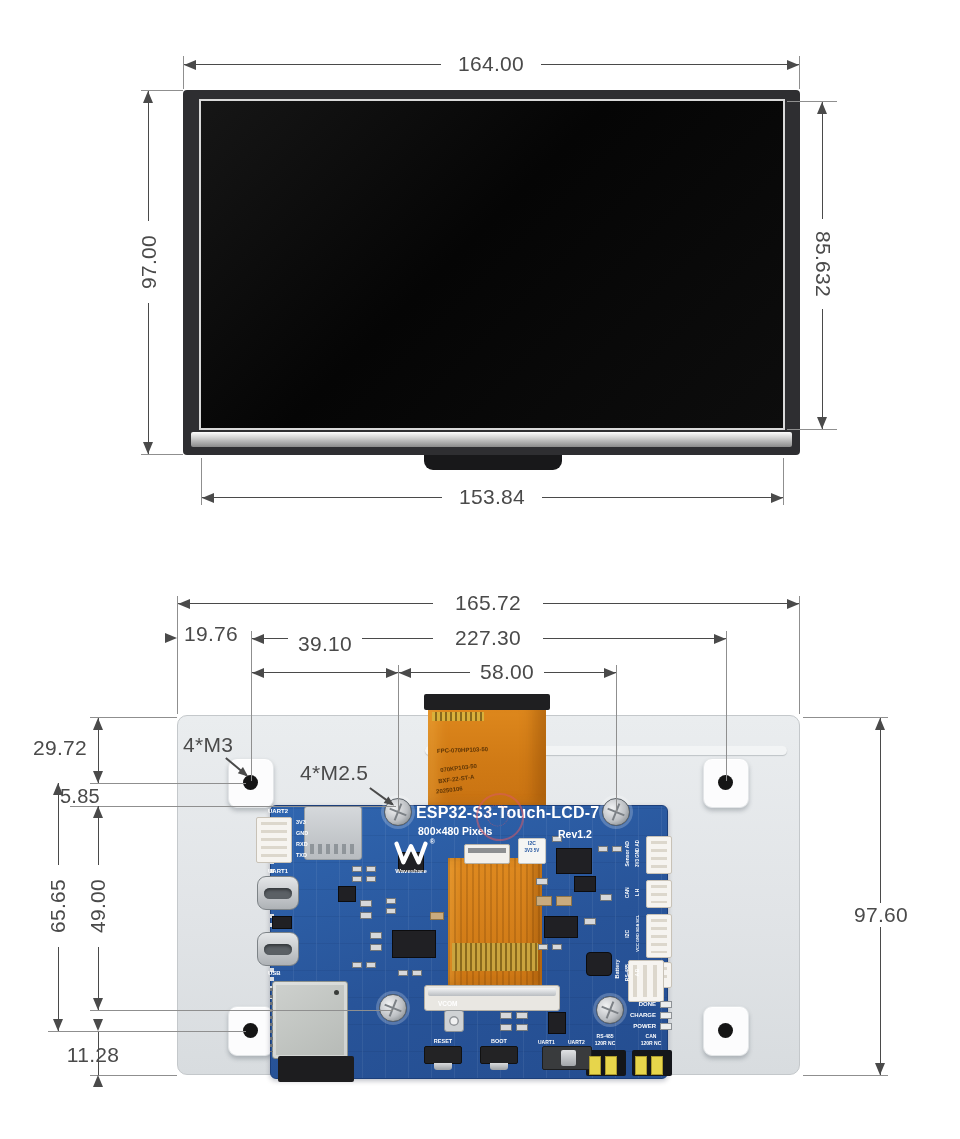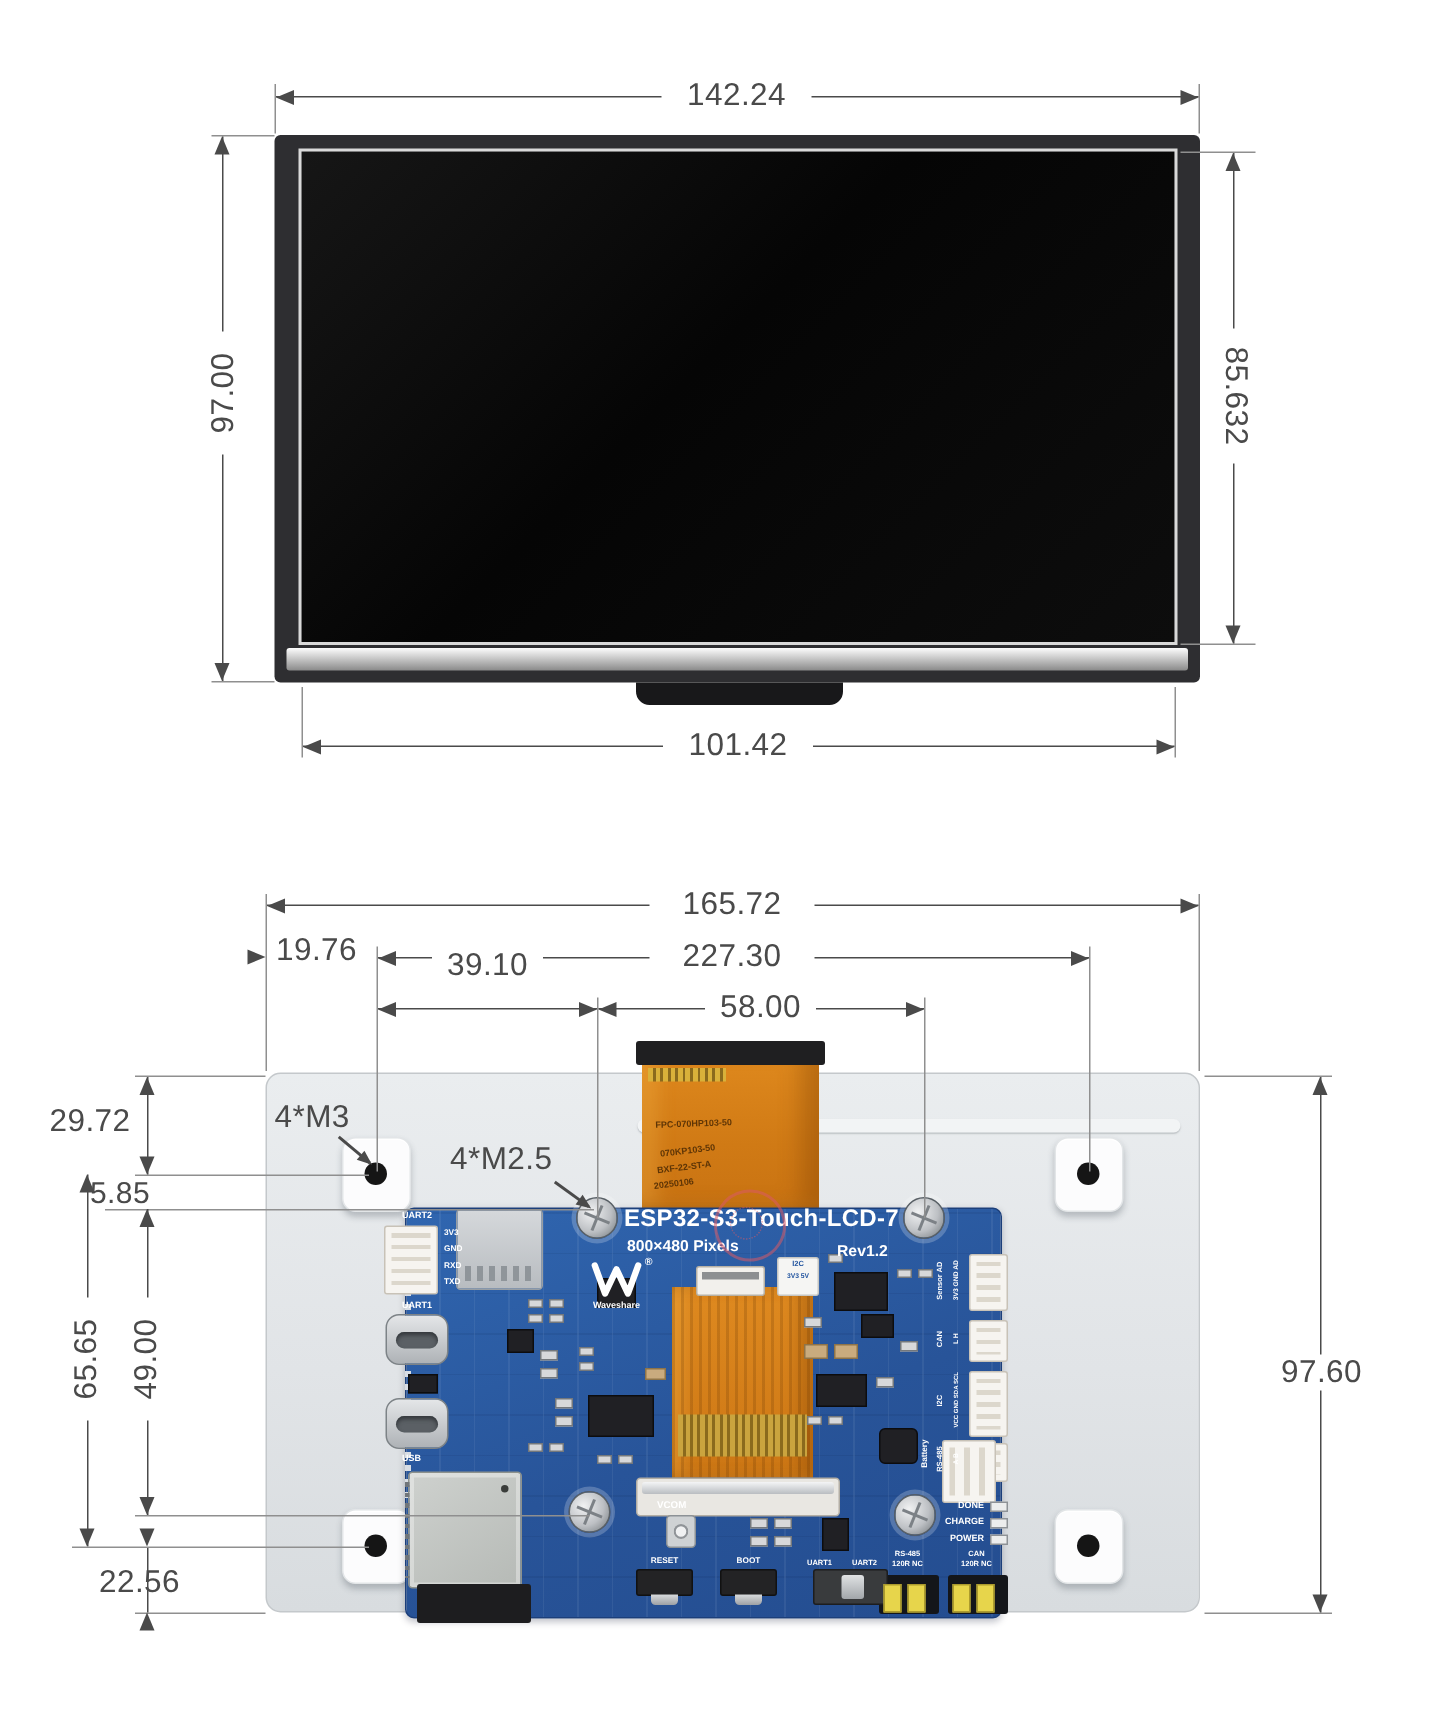--- a/index.html
+++ b/index.html
@@ -132,42 +132,42 @@
     <div class="frame"></div>
     <div class="screen"></div>
     <div class="silver"></div>
     <div class="chin-tab"></div>
 
     <div class="ext" style="left:183px;top:56px;width:1px;height:33px"></div>
     <div class="ext" style="left:799px;top:56px;width:1px;height:33px"></div>
     <div class="ln" style="left:184px;top:64px;width:615px;height:1px"></div>
     <div class="ah ah-l" style="left:184px;top:60px"></div>
     <div class="ah ah-r" style="left:787px;top:60px"></div>
-    <div class="dl" style="left:441px;top:52px;width:100px">142.24</div>
+    <div class="dl" style="left:441px;top:52px;width:100px">164.00</div>
 
     <div class="ext" style="left:141px;top:90px;width:42px;height:1px"></div>
     <div class="ext" style="left:141px;top:454px;width:42px;height:1px"></div>
     <div class="ln" style="left:148px;top:91px;width:1px;height:363px"></div>
     <div class="ah ah-u" style="left:143px;top:91px"></div>
     <div class="ah ah-d" style="left:143px;top:442px"></div>
     <div class="dl dlr" style="left:108px;top:250px;width:82px">97.00</div>
 
     <div class="ext" style="left:787px;top:101px;width:50px;height:1px"></div>
     <div class="ext" style="left:787px;top:429px;width:50px;height:1px"></div>
     <div class="ln" style="left:822px;top:102px;width:1px;height:327px"></div>
     <div class="ah ah-u" style="left:817px;top:102px"></div>
     <div class="ah ah-d" style="left:817px;top:417px"></div>
     <div class="dl dlr90" style="left:778px;top:252px;width:90px">85.632</div>
 
     <div class="ext" style="left:201px;top:458px;width:1px;height:47px"></div>
     <div class="ext" style="left:783px;top:458px;width:1px;height:47px"></div>
     <div class="ln" style="left:202px;top:497px;width:581px;height:1px"></div>
     <div class="ah ah-l" style="left:202px;top:493px"></div>
     <div class="ah ah-r" style="left:771px;top:493px"></div>
-    <div class="dl" style="left:442px;top:485px;width:100px">101.42</div>
+    <div class="dl" style="left:442px;top:485px;width:100px">153.84</div>
   </div>
 
   <div>
     <div class="panel"></div>
     <div class="ridge"></div>
 
     <div class="tab" style="left:228px;top:758px"></div>
     <div class="tab" style="left:703px;top:758px"></div>
     <div class="tab" style="left:228px;top:1006px"></div>
     <div class="tab" style="left:703px;top:1006px"></div>
@@ -357,21 +357,21 @@
     <div class="ah ah-u" style="left:93px;top:806px"></div>
     <div class="ah ah-d" style="left:93px;top:998px"></div>
     <div class="dl dlr" style="left:57px;top:894px;width:82px">49.00</div>
 
     <div class="ext" style="left:90px;top:1010px;width:303px;height:1px;z-index:13"></div>
     <div class="ext" style="left:48px;top:1031px;width:198px;height:1px;z-index:13"></div>
 
     <div class="ah ah-d" style="left:93px;top:1019px"></div>
     <div class="ln" style="left:98px;top:1032px;width:1px;height:43px"></div>
     <div class="ah ah-u" style="left:93px;top:1075px"></div>
-    <div class="dl nobg" style="left:58px;top:1043px;width:70px">22.56</div>
+    <div class="dl nobg" style="left:58px;top:1043px;width:70px">11.28</div>
     <div class="ext" style="left:90px;top:1075px;width:87px;height:1px"></div>
 
     <div class="ext" style="left:803px;top:717px;width:85px;height:1px"></div>
     <div class="ext" style="left:803px;top:1075px;width:85px;height:1px"></div>
     <div class="ln" style="left:880px;top:718px;width:1px;height:357px"></div>
     <div class="ah ah-u" style="left:875px;top:718px"></div>
     <div class="ah ah-d" style="left:875px;top:1063px"></div>
     <div class="dl" style="left:844px;top:903px;width:74px">97.60</div>
 
     <div class="dl nobg" style="left:183px;top:733px;width:70px;text-align:left">4*M3</div>

